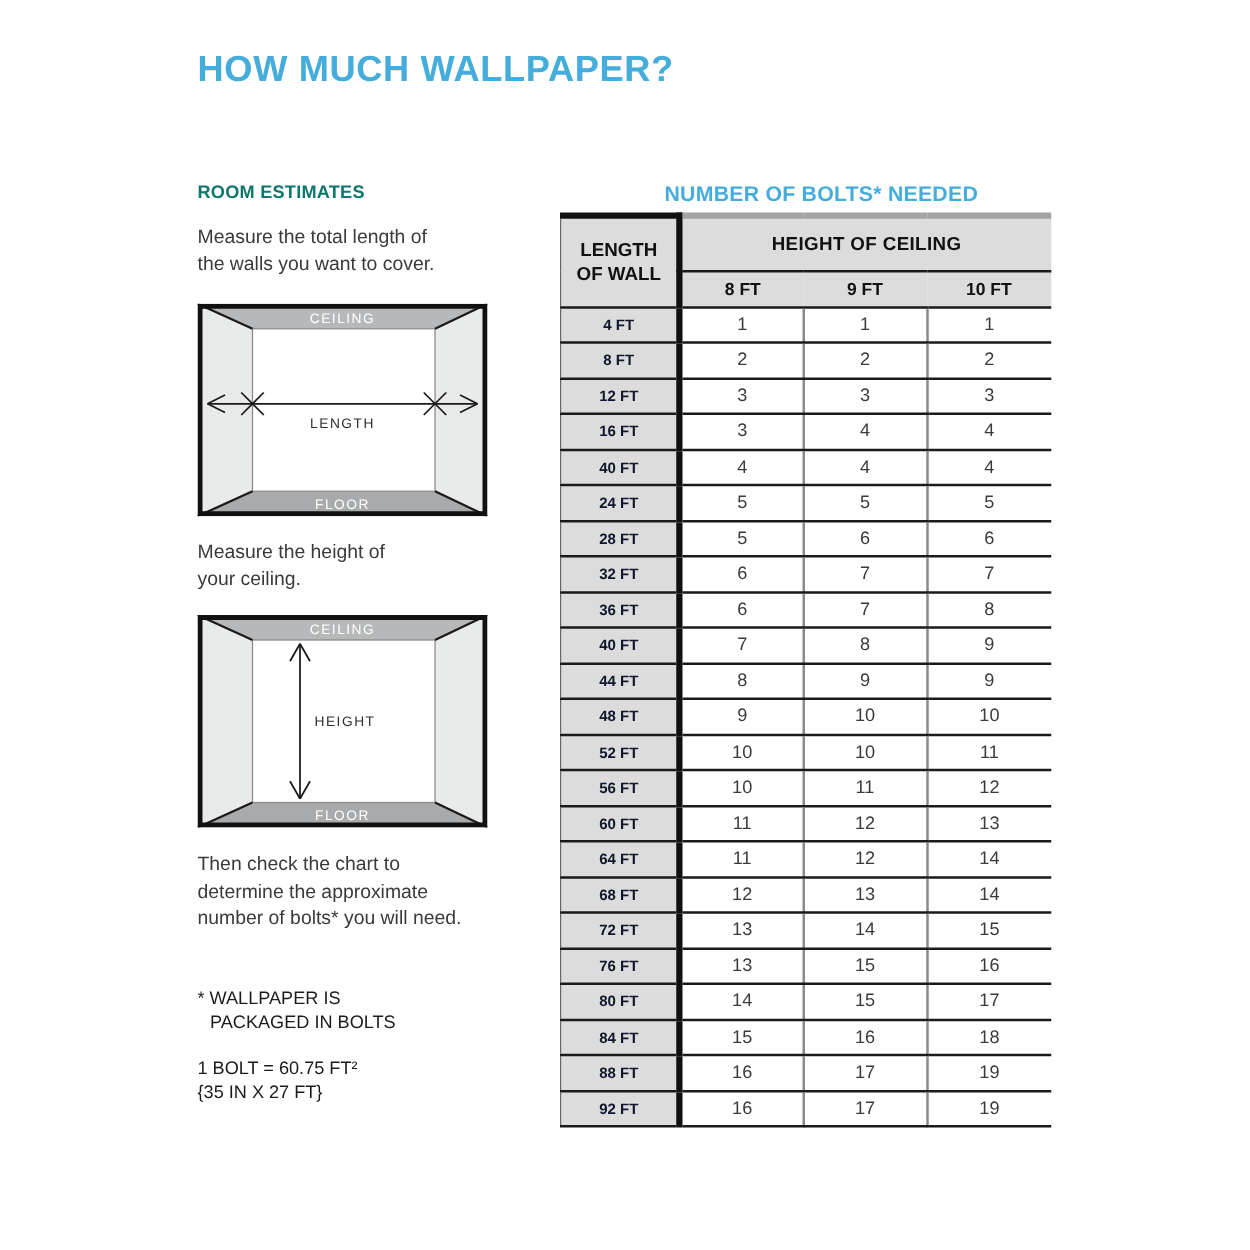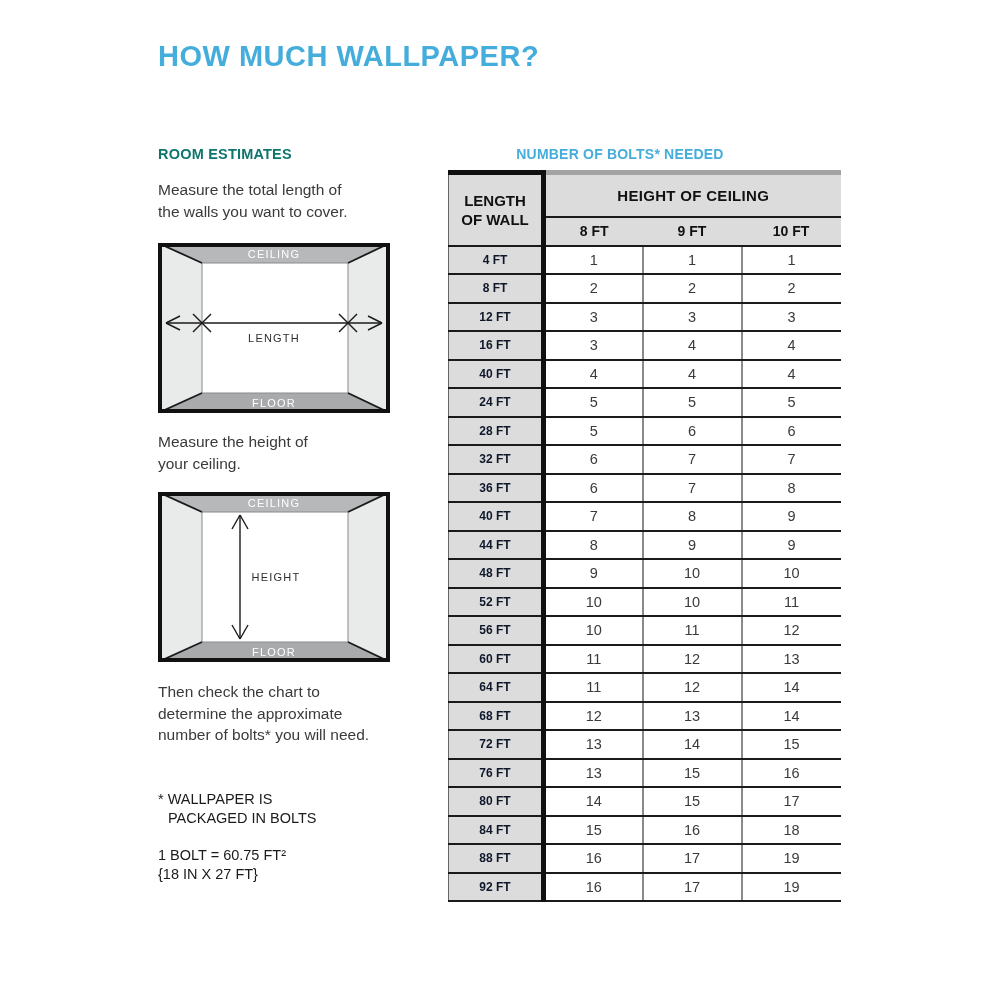--- a/index.html
+++ b/index.html
@@ -17,22 +17,22 @@
   .step {
     position:absolute; left:158px; width:300px;
     font-size:15.5px; line-height:21.5px; color:#3a3a3a; white-space:pre-line;
   }
   .diagram { position:absolute; left:158px; width:232px; height:170px; }
 
   .note { position:absolute; left:158px; font-size:14.5px; font-weight:normal; color:#1b1b1b; line-height:19px; }
   .note .indent { margin-left:10px; }
 
   .table-caption {
-    position:absolute; left:424px; top:146px; width:392px; text-align:center;
-    font-size:14px; font-weight:bold; letter-spacing:0.2px; color:#45ADDB;
+    position:absolute; left:461px; top:146px; width:392px; text-align:center;
+    font-size:17px; font-weight:bold; letter-spacing:0.2px; color:#45ADDB;
   }
   .table-wrap { position:absolute; left:448px; top:170px; }
   table.bolts { border-collapse:collapse; table-layout:fixed; width:392px; }
   table.bolts th, table.bolts td { text-align:center; vertical-align:middle; padding:0; }
   th.corner {
     background:#dcdcdc; border-top:5px solid #101010; border-left:1px solid #666;
     border-right:5px solid #101010; border-bottom:2px solid #1a1a1a;
     font-size:15px; font-weight:bold; line-height:19px; color:#111; white-space:pre-line;
   }
   th.group {
@@ -128,21 +128,21 @@
 determine the approximate
 number of bolts* you will need.</div>
 
   <div class="note" style="top:790px;">
     <div>* WALLPAPER IS</div>
     <div class="indent">PACKAGED IN BOLTS</div>
   </div>
 
   <div class="note" style="top:846px;">
     <div>1 BOLT = 60.75 FT²</div>
-    <div>{18 IN X 27 FT}</div>
+    <div>{35 IN X 27 FT}</div>
   </div>
 
   <div class="table-caption">NUMBER OF BOLTS* NEEDED</div>
 
   <div class="table-wrap">
     <table class="bolts">
       <colgroup>
         <col style="width:95px">
           <col style="width:99px">
           <col style="width:99px">

